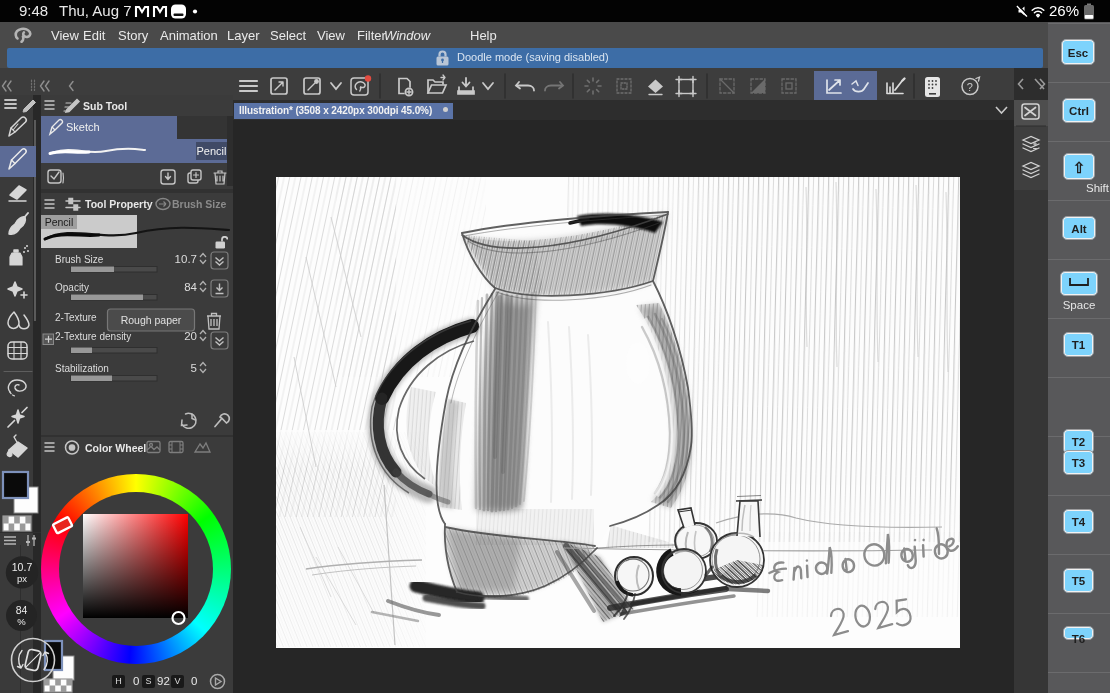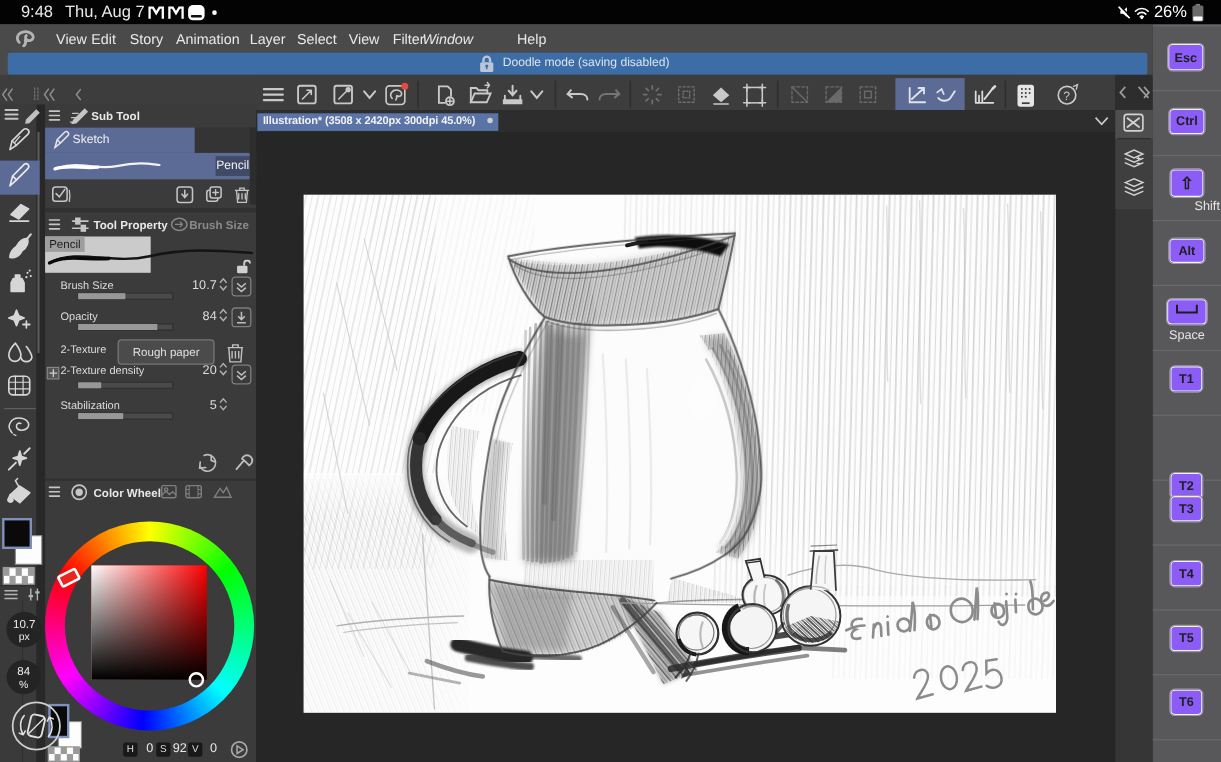--- a/index.html
+++ b/index.html
@@ -745,21 +745,21 @@
 
   <svg class="abs" style="left:1088px;top:499px;" width="22" height="44" viewBox="0 0 22 44">
     <circle cx="21" cy="22" r="19" fill="none" stroke="#f0f0f0" stroke-width="2"></circle>
 
   </svg>
 
   <div class="abs" style="left:1048px;top:22px;width:62px;height:671px;background:#58585a;"></div>
   <div id="rpanel">
     <style>
       .kdiv{position:absolute;left:1048px;width:62px;height:1px;background:#6b6b6d;}
-      .kbtn{position:absolute;background:#8b5cf6;border:1px solid #9b9b9d;border-radius:5px;
+      .kbtn{position:absolute;background:#7dd3fc;border:1px solid #9b9b9d;border-radius:5px;
             color:#1f1f1f;font-size:11.5px;font-weight:bold;text-align:center;
             box-shadow:inset 0 0 0 1px #f2f2f2;}
       .klab{position:absolute;width:62px;left:1048px;text-align:center;color:#e6e6e6;font-size:11.5px;}
     </style>
     <div class="kdiv" style="top:23px;"></div>
       <div class="kdiv" style="top:82px;"></div>
     <div class="kdiv" style="top:141px;"></div>
       <div class="kdiv" style="top:200px;"></div>
     <div class="kdiv" style="top:259px;"></div>
       <div class="kdiv" style="top:318px;"></div>
@@ -776,16 +776,16 @@
     <div class="kbtn" style="left:1062px;top:216px;width:34px;height:24px;line-height:24px;">Alt</div>
     <div class="kbtn" style="left:1060px;top:271px;width:38px;height:25px;line-height:25px;"><svg width="22" height="12" viewBox="0 0 22 12">
           <path d="M2 2 L2 9 L20 9 L20 2" fill="none" stroke="#1f1f1f" stroke-width="1.8"></path>
         </svg></div>
     <div class="klab" style="top:299px;">Space</div>
     <div class="kbtn" style="left:1063px;top:332px;width:31px;height:25px;line-height:25px;">T1</div>
     <div class="kbtn" style="left:1063px;top:391px;width:31px;height:25px;line-height:25px;margin-top:38px;">T2</div>
     <div class="kbtn" style="left:1063px;top:450px;width:31px;height:25px;line-height:25px;">T3</div>
     <div class="kbtn" style="left:1063px;top:509px;width:31px;height:25px;line-height:25px;">T4</div>
     <div class="kbtn" style="left:1063px;top:568px;width:31px;height:25px;line-height:25px;">T5</div>
-    <div class="kbtn" style="left:1063px;top:626px;width:31px;height:25px;line-height:25px;">T6</div>
+    <div class="kbtn" style="left:1063px;top:626px;width:31px;height:14px;line-height:25px;">T6</div>
   </div>
 
 </div>
 
 </body></html>

